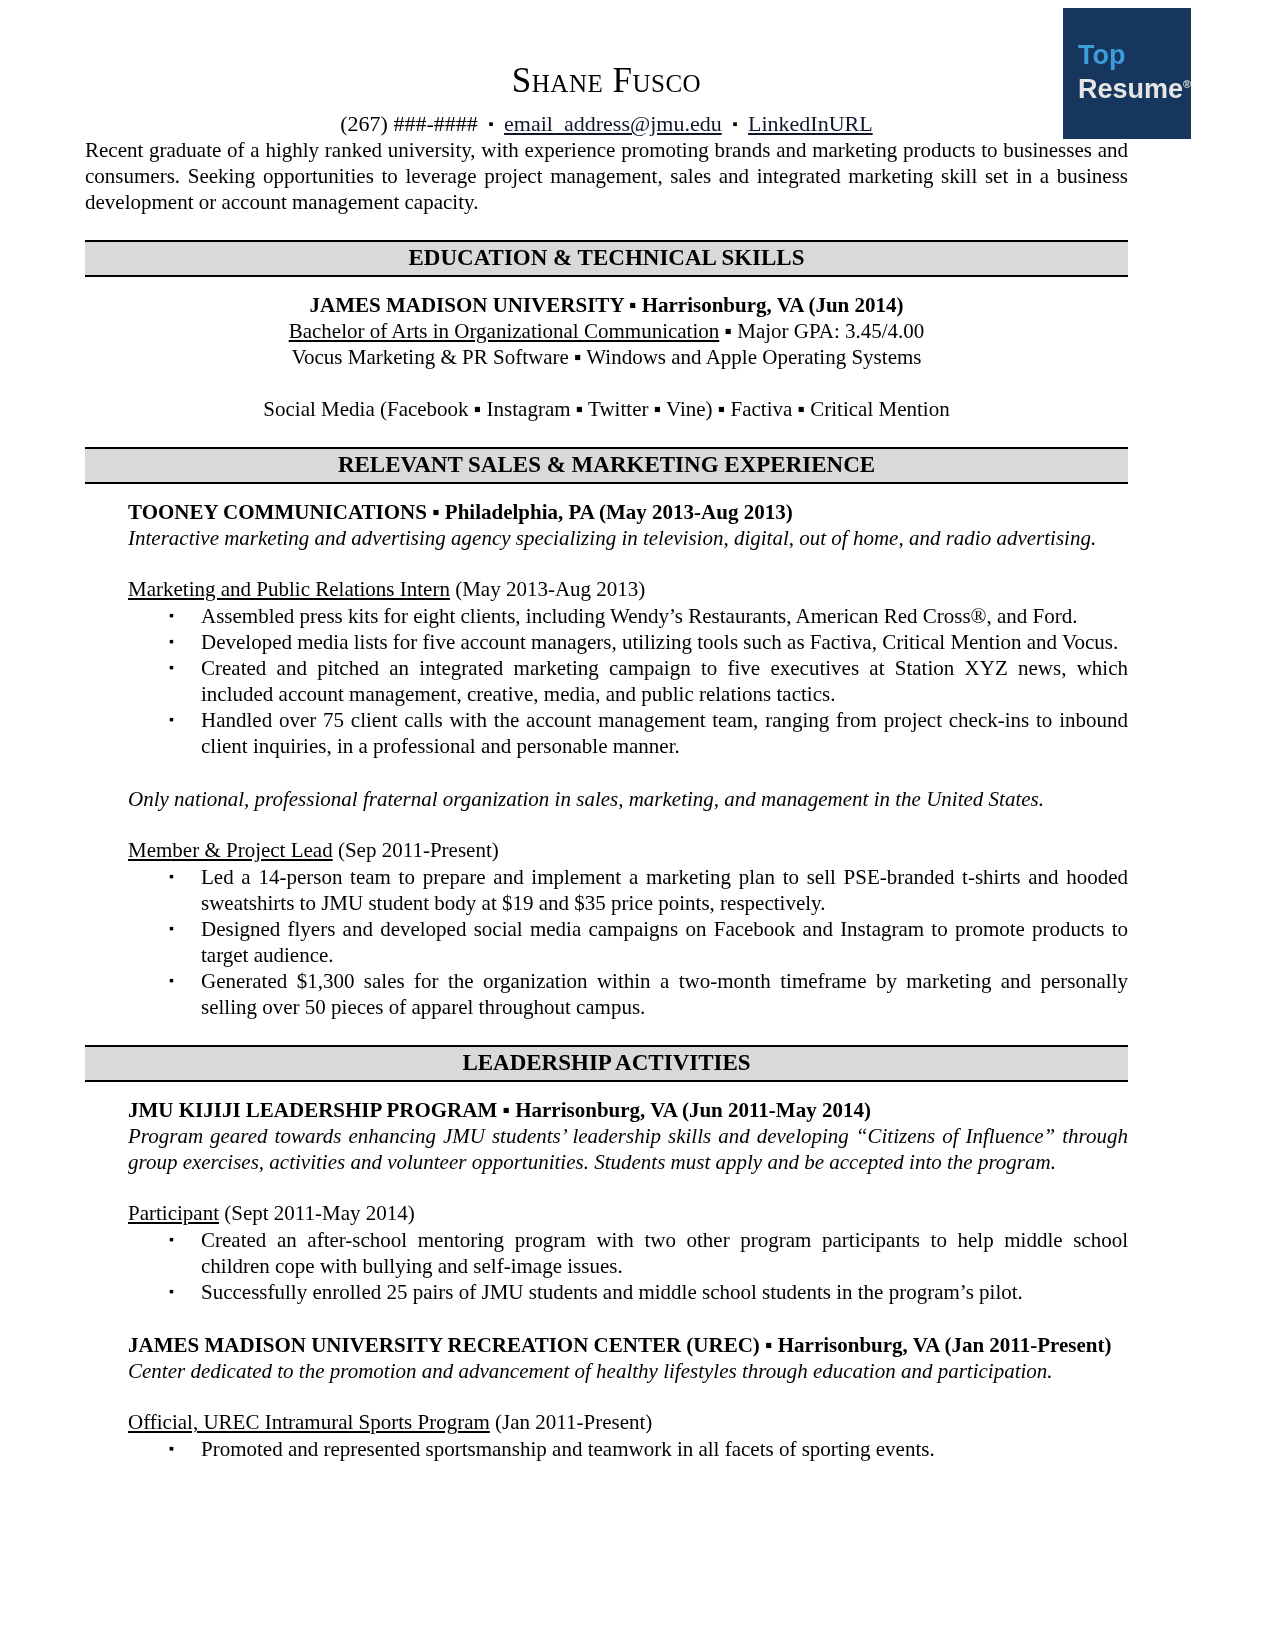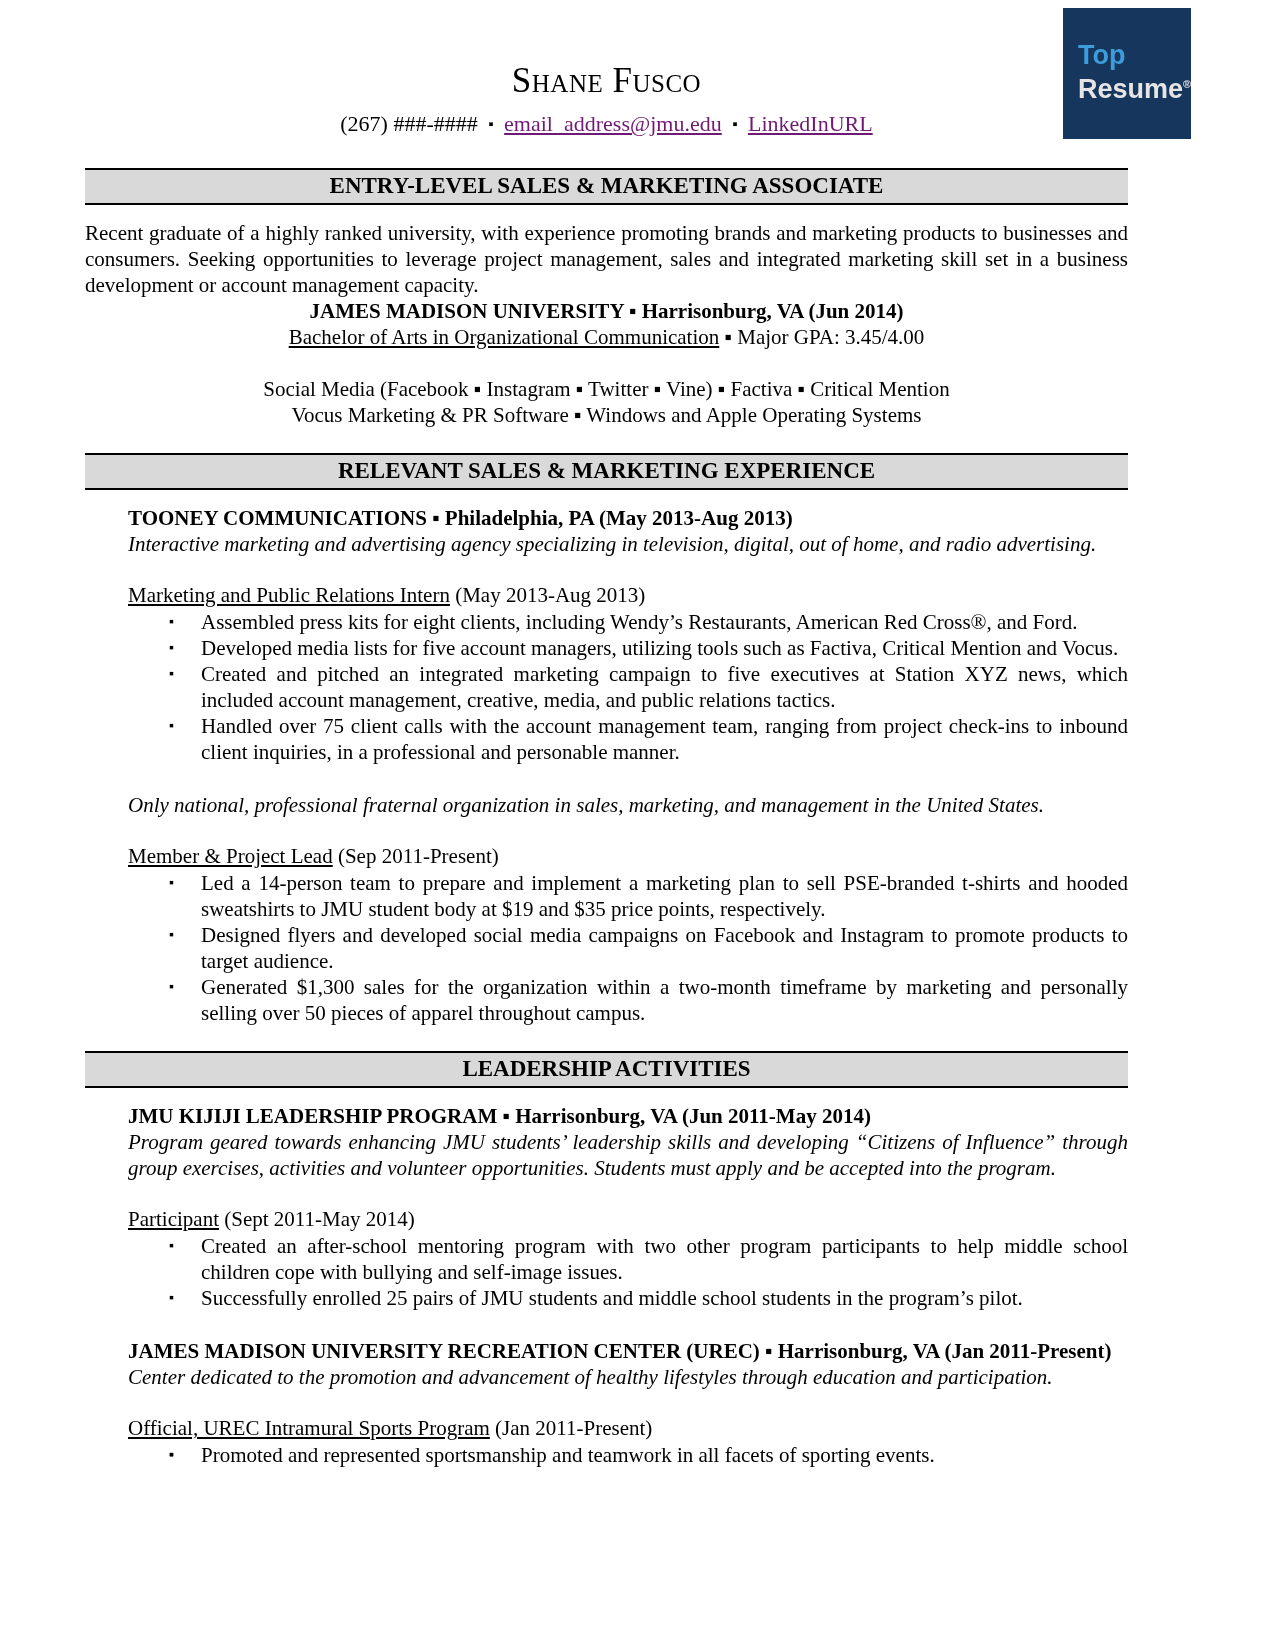--- a/index.html
+++ b/index.html
@@ -38,21 +38,21 @@
   
   .name {
     text-align: center;
     font-size: 35px;
     line-height: 50px;
     font-weight: 400;
     font-variant: small-caps;
     letter-spacing: 0.5px;
   }
   .contact { text-align: center; font-size: 22px; margin-top: 5px; }
-  .contact a { color: #701a75; text-decoration: underline; }
+  .contact a { color: #0f172a; text-decoration: underline; }
   .sep { font-size: 15px; margin: 0 5px; vertical-align: 2px; }
 
   
   .section-bar {
     background: #d9d9d9;
     border-top: 2px solid #000000;
     border-bottom: 2px solid #000000;
     text-align: center;
     font-weight: 700;
     font-size: 23px;
@@ -100,27 +100,27 @@
 
   <h1 class="name">Shane Fusco</h1>
   <div class="contact">
     <span>(267) ###-####</span>
     <span class="sep">▪</span>
     <a href="#">email_address@jmu.edu</a>
     <span class="sep">▪</span>
     <a href="#">LinkedInURL</a>
   </div>
 
-  <div class="section-bar first">ENTRY-LEVEL SALES &amp; MARKETING ASSOCIATE</div>
   <p class="justify">Recent graduate of a highly ranked university, with experience promoting brands and marketing products to businesses and consumers. Seeking opportunities to leverage project management, sales and integrated marketing skill set in a business development or account management capacity.</p>
 
+  <div class="section-bar">EDUCATION &amp; TECHNICAL SKILLS</div>
   <p class="center bold">JAMES MADISON UNIVERSITY ▪ Harrisonburg, VA (Jun 2014)</p>
   <p class="center"><span class="underline">Bachelor of Arts in Organizational Communication</span><span> ▪ Major GPA: 3.45/4.00</span></p>
+  <p class="center">Vocus Marketing &amp; PR Software ▪ Windows and Apple Operating Systems</p>
   <p class="center skills-first">Social Media (Facebook ▪ Instagram ▪ Twitter ▪ Vine) ▪ Factiva ▪ Critical Mention</p>
-  <p class="center">Vocus Marketing &amp; PR Software ▪ Windows and Apple Operating Systems</p>
 
   <div class="section-bar">RELEVANT SALES &amp; MARKETING EXPERIENCE</div>
 
   <div class="job mt0">
     <p class="bold">TOONEY COMMUNICATIONS ▪ Philadelphia, PA (May 2013-Aug 2013)</p>
     <p class="italic">Interactive marketing and advertising agency specializing in television, digital, out of home, and radio advertising.</p>
     <p class="role-line"><span class="underline">Marketing and Public Relations Intern</span><span> (May 2013-Aug 2013)</span></p>
     <ul class="bullets">
       <li><span class="marker">▪</span><span>Assembled press kits for eight clients, including Wendy’s Restaurants, American Red Cross®, and Ford.</span></li>
       <li><span class="marker">▪</span><span>Developed media lists for five account managers, utilizing tools such as Factiva, Critical Mention and Vocus.</span></li>

